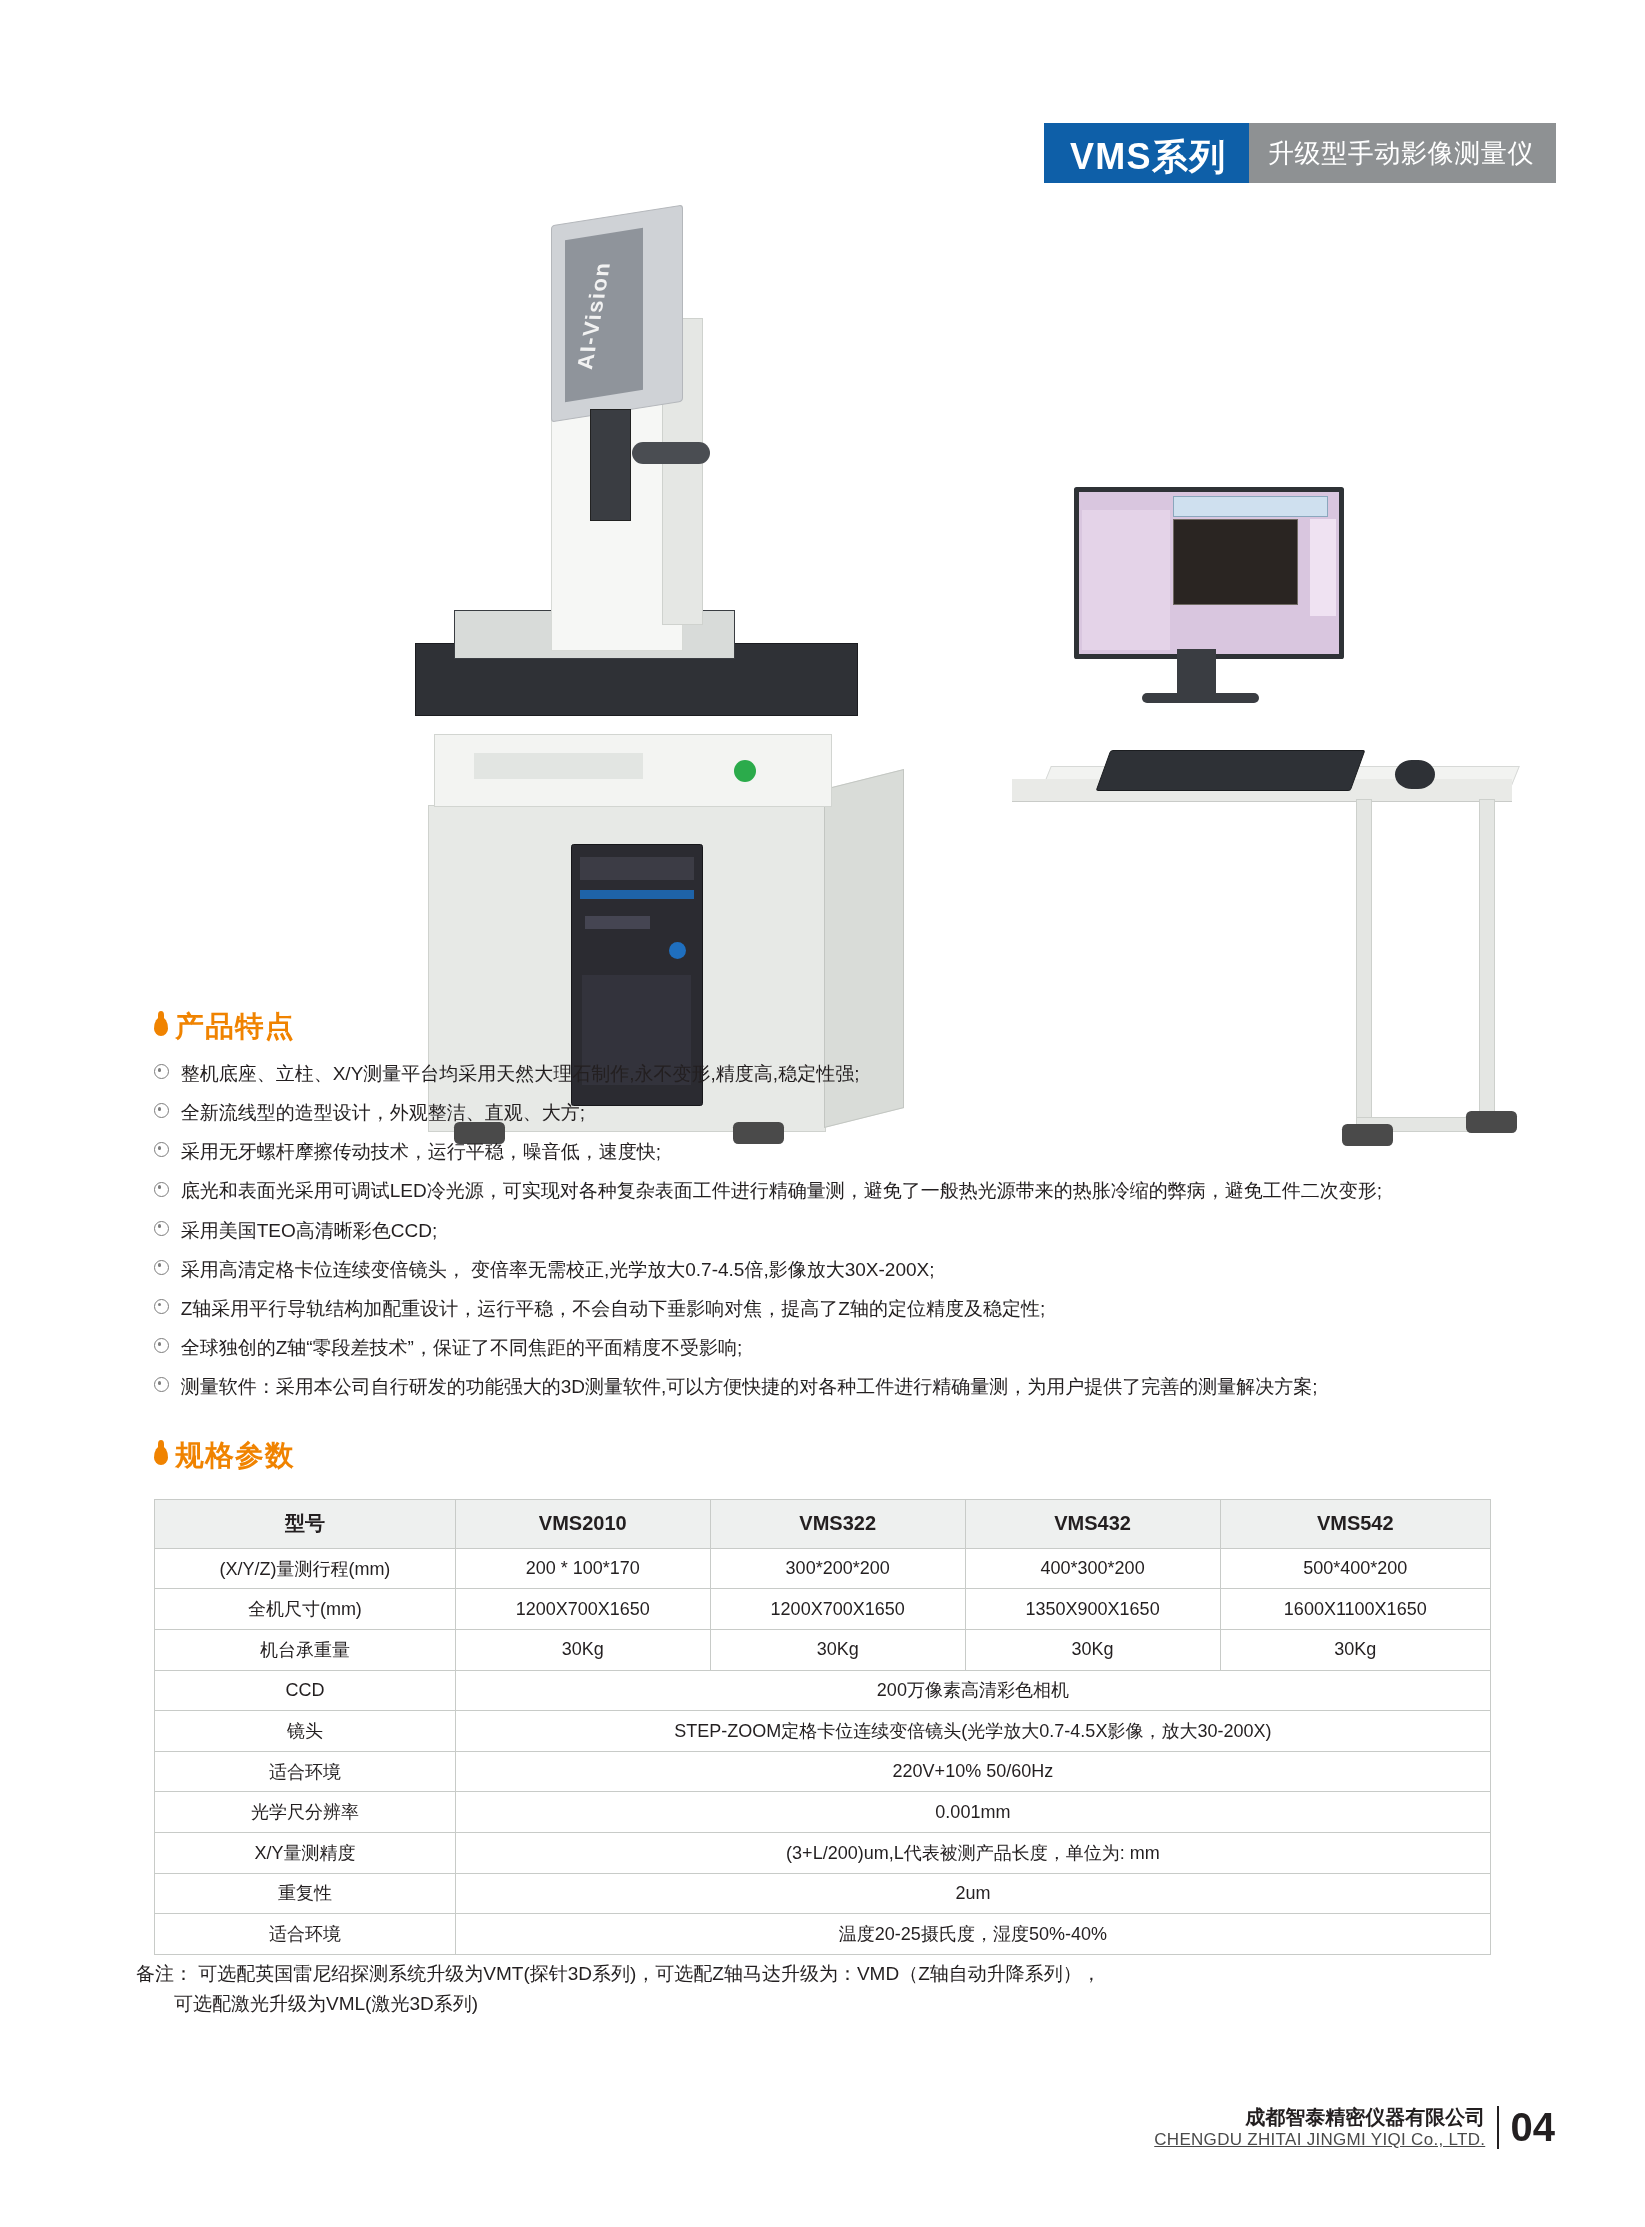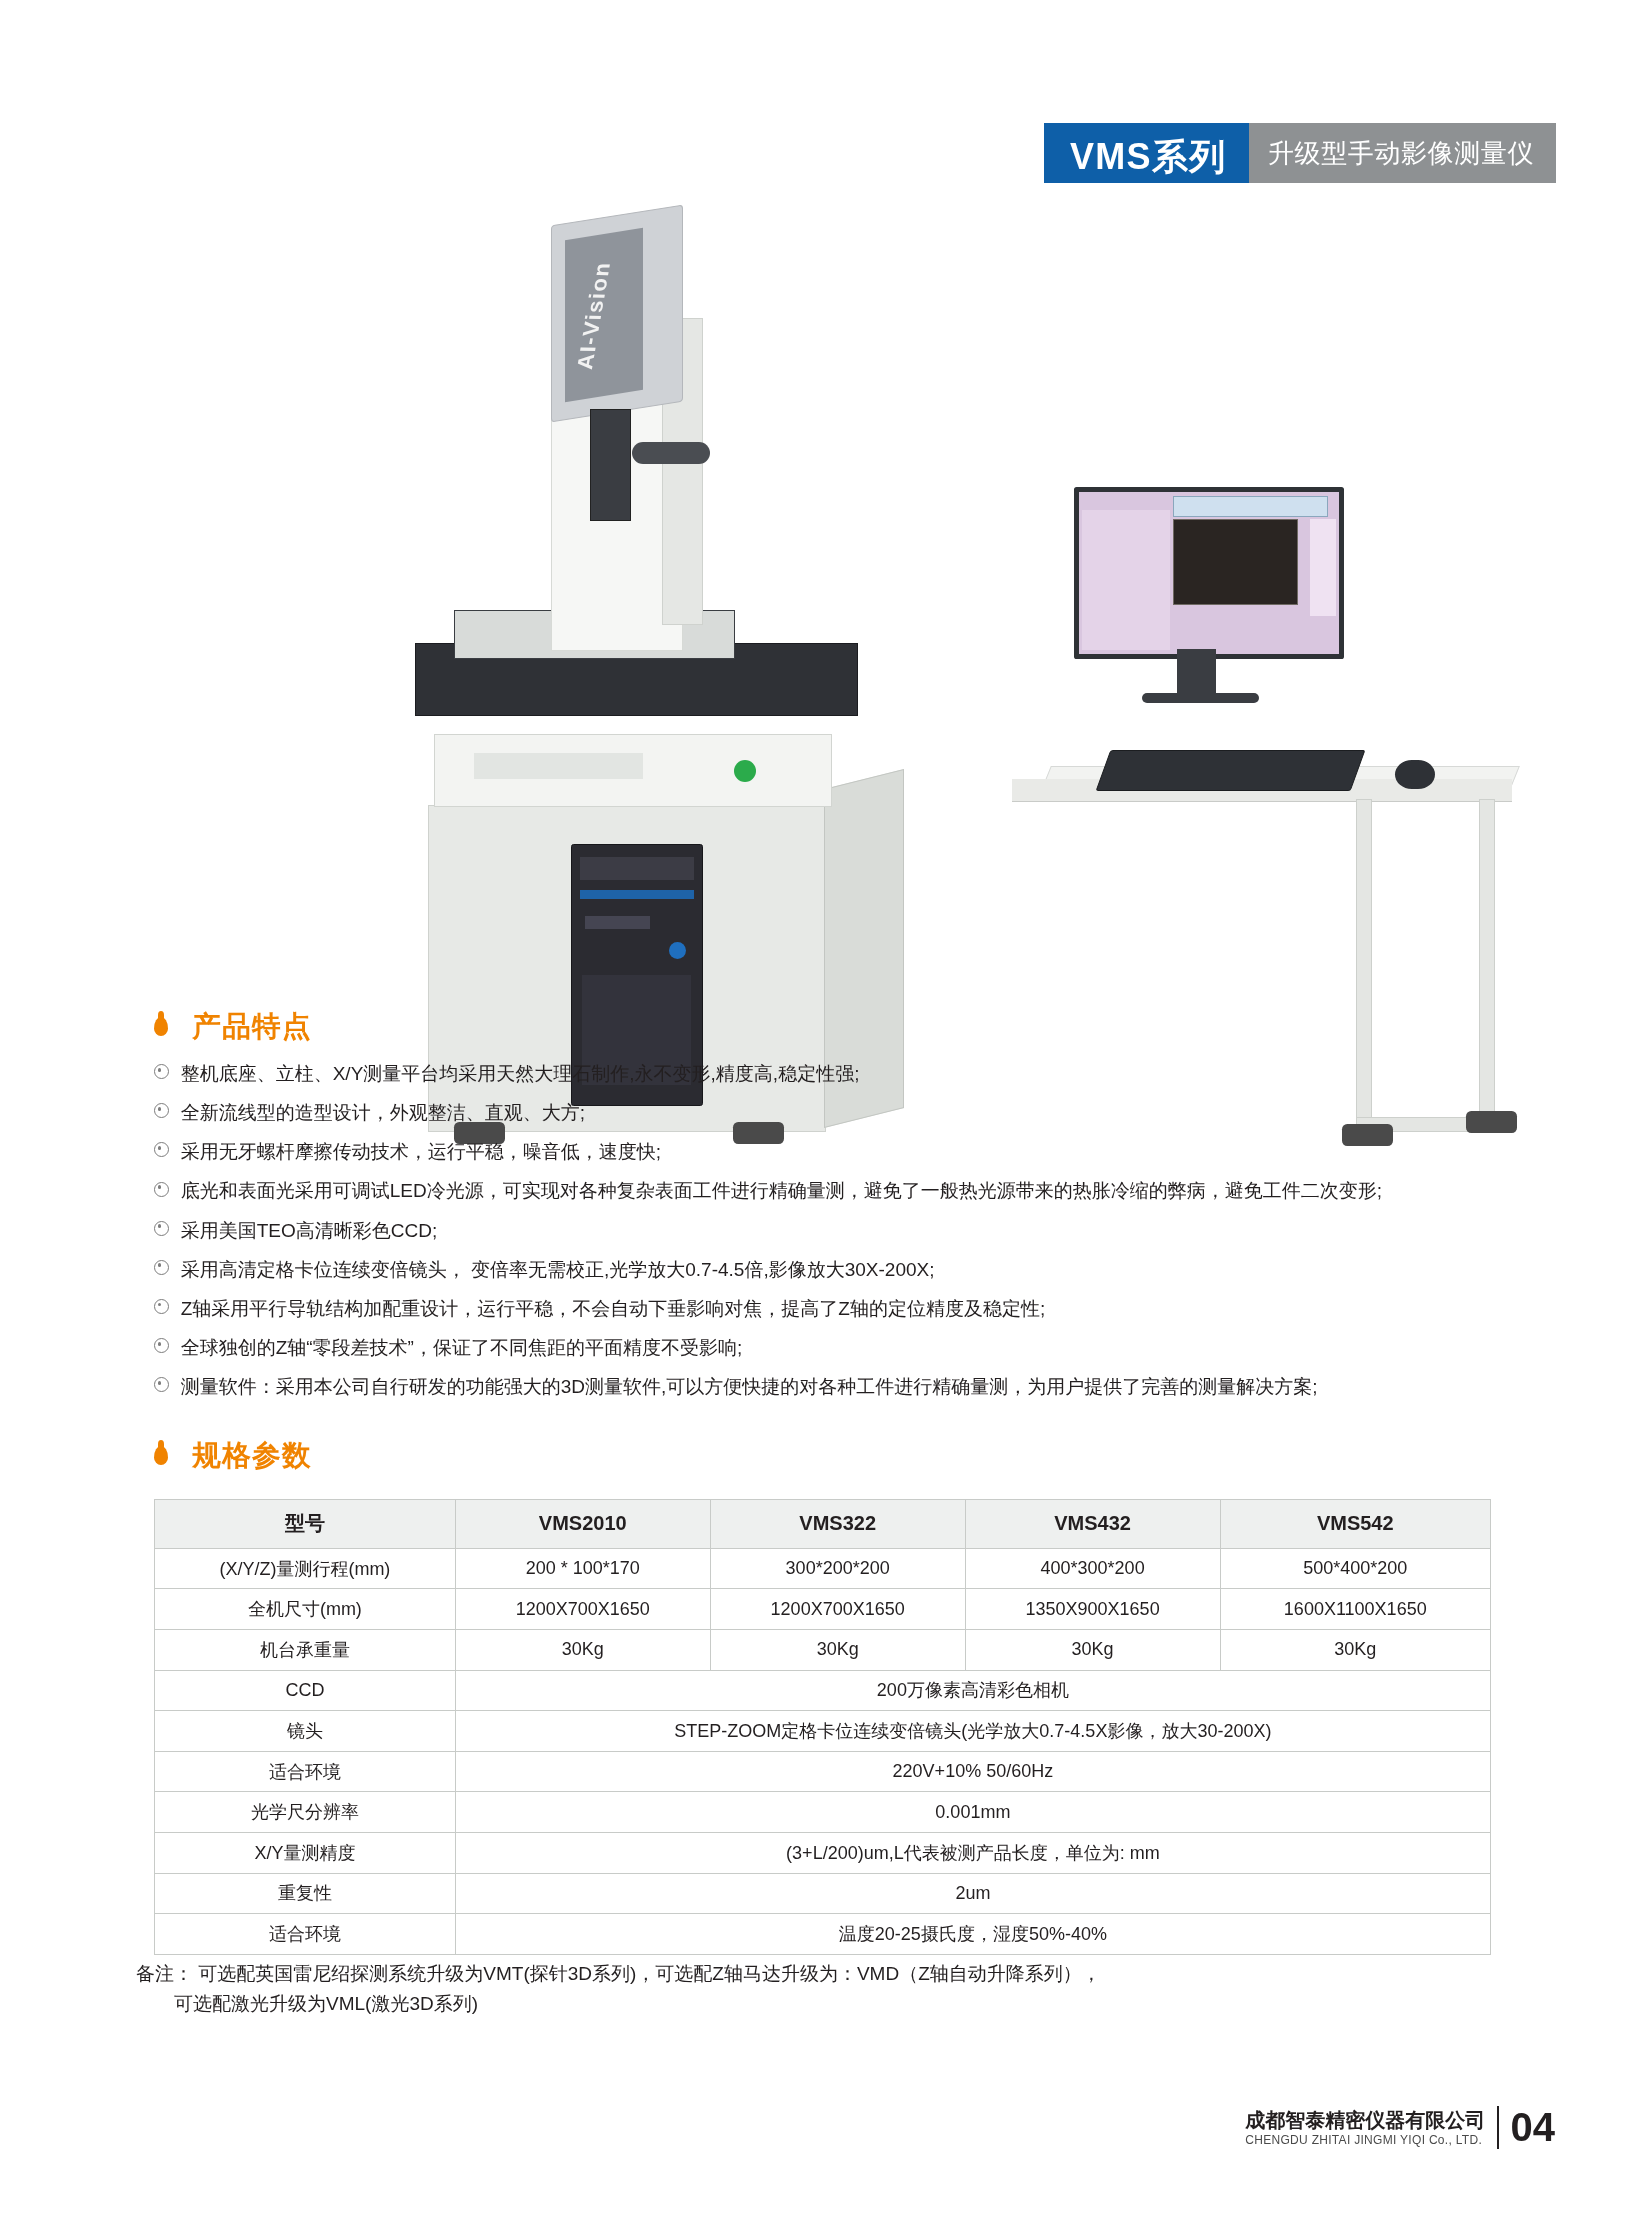--- a/index.html
+++ b/index.html
@@ -149,21 +149,21 @@
     background:#2e3136;border:1.3px solid #1b1d20;border-radius:2.6px;
     transform:skewX(-20deg);
   }
   .mouse{
     position:absolute;left:1058px;top:565px;width:40px;height:28.6px;border-radius:50%/60%;
     background:#2e3136;
   }
 
   
   .sec{
-    position:absolute;display:flex;align-items:center;gap:24px;
+    position:absolute;display:flex;align-items:center;gap:7px;
   }
   .drop{
     width:14.3px;height:19.5px;background:#f08300;
     border-radius:50% 50% 50% 50%/60% 60% 40% 40%;
     position:relative;
   }
   .drop:before{
     content:"";position:absolute;left:3.9px;top:-5.8px;width:6.5px;height:9px;background:#f08300;
     border-radius:50% 50% 0 0;
   }
@@ -202,21 +202,21 @@
     position:absolute;left:136px;top:1959px;width:1363px;
     font-size:19px;line-height:1.6;color:#231f20;
   }
   .remark .indent{display:block;margin-left:38px;}
 
   
   .footer{
     position:absolute;right:91px;bottom:77px;display:flex;align-items:center;gap:11.7px;
   }
   .f-cn{font-size:20px;font-weight:bold;color:#231f20;text-align:right;line-height:1.25;}
-  .f-en{font-size:12px;color:#4a4a4a;letter-spacing:0.3px;}
+  .f-en{font-size:17px;color:#4a4a4a;letter-spacing:0.3px;text-decoration:underline;}
   .f-div{width:1.9px;height:43px;background:#231f20;}
   .f-page{font-size:40px;font-weight:bold;color:#231f20;}
 </style>
 </head>
 <body>
 
 <div class="page">
 
   <div class="banner">
     <div class="banner-left">VMS系列</div>

